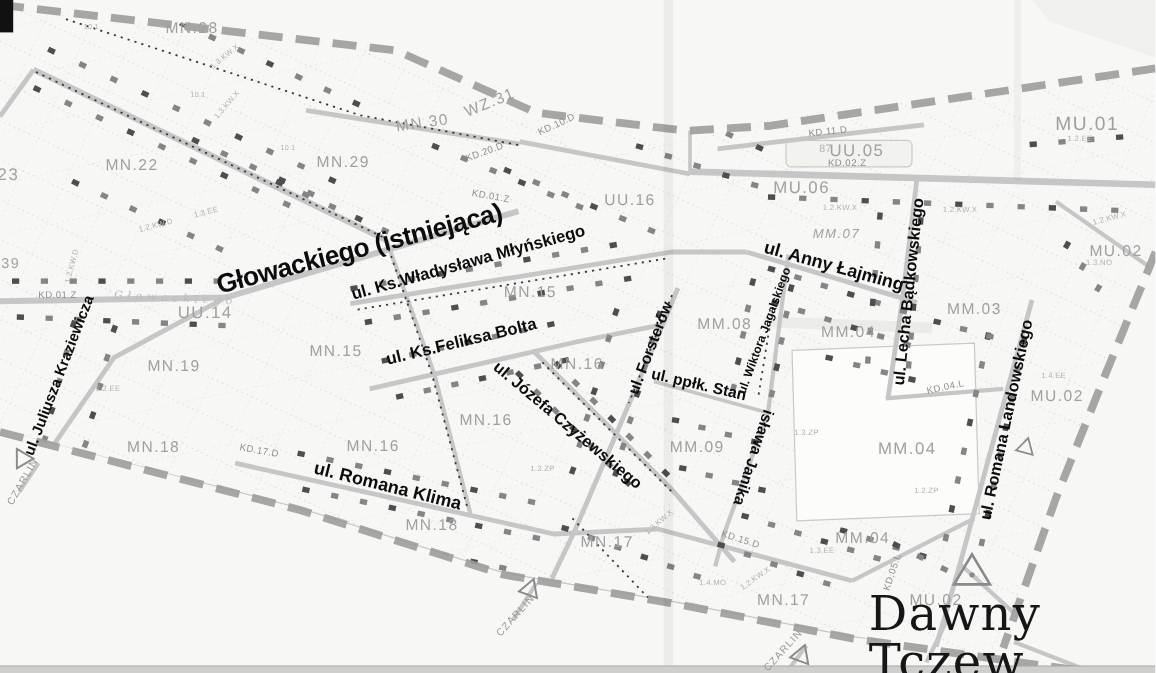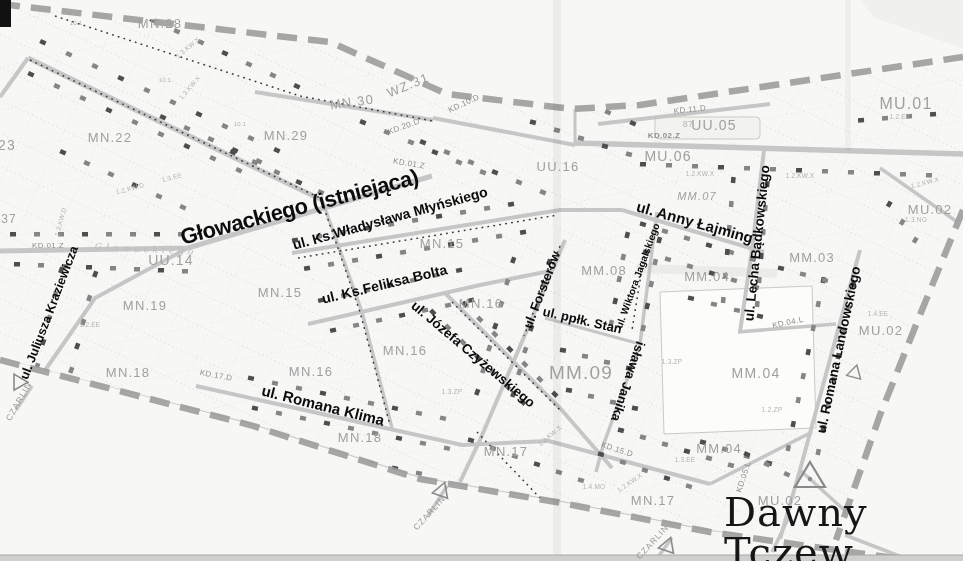--- a/index.html
+++ b/index.html
@@ -574,50 +574,50 @@
       <div class="lbl street" style="left: 641px; top: 342px; font-size: 13px; transform: translateY(-50%) rotate(108deg);">isława Janika</div>
       <div class="lbl street" style="left: 619px; top: 328px; font-size: 10px; transform: translateY(-50%) rotate(-70deg);">ul. Wiktora Jagalskiego</div>
       <div class="lbl street" style="left: 413px; top: 304px; font-size: 13.5px; transform: translateY(-50%) rotate(40deg);">ul. Józefa Czyżewskiego</div>
       <div class="lbl street" style="left: 262px; top: 390px; font-size: 15px; transform: translateY(-50%) rotate(14deg);">ul. Romana Klima</div>
       <div class="lbl street" style="left: 821px; top: 433px; font-size: 13.5px; transform: translateY(-50%) rotate(-78deg);">ul. Romana Landowskiego</div>
       <div class="lbl zone" style="left: 160px; top: 23px; font-size: 13px; transform: translate(-50%, -50%) rotate(0deg);">MN.28</div>
       <div class="lbl zone" style="left: 352px; top: 102px; font-size: 13px; transform: translate(-50%, -50%) rotate(-8deg);">MN.30</div>
       <div class="lbl zone" style="left: 286px; top: 135px; font-size: 13px; transform: translate(-50%, -50%) rotate(0deg);">MN.29</div>
       <div class="lbl zone" style="left: 110px; top: 137px; font-size: 13px; transform: translate(-50%, -50%) rotate(0deg);">MN.22</div>
       <div class="lbl zone" style="left: 7px; top: 145px; font-size: 14px; transform: translate(-50%, -50%) rotate(0deg);">23</div>
-      <div class="lbl zone" style="left: 9px; top: 219px; font-size: 12px; transform: translate(-50%, -50%) rotate(0deg);">37</div>
+      <div class="lbl zone" style="left: 9px; top: 219px; font-size: 12px; transform: translate(-50%, -50%) rotate(0deg);">39</div>
       <div class="lbl zone" style="left: 408px; top: 85px; font-size: 13px; transform: translate(-50%, -50%) rotate(-22deg);">WZ.31</div>
       <div class="lbl zone" style="left: 171px; top: 212px; font-size: 14px; transform: translate(-50%, -50%) rotate(0deg); margin-top: 48px;">UU.14</div>
-      <div class="lbl zone" style="left: 558px; top: 166px; font-size: 13px; transform: translate(-50%, -50%) rotate(0deg);">UU.16</div>
+      <div class="lbl zone" style="left: 525px; top: 166px; font-size: 13px; transform: translate(-50%, -50%) rotate(0deg);">UU.16</div>
       <div class="lbl zone" style="left: 714px; top: 125px; font-size: 14px; transform: translate(-50%, -50%) rotate(0deg);">UU.05</div>
       <div class="lbl zone" style="left: 906px; top: 104px; font-size: 16px; transform: translate(-50%, -50%) rotate(0deg);">MU.01</div>
       <div class="lbl zone" style="left: 668px; top: 156px; font-size: 14px; transform: translate(-50%, -50%) rotate(0deg);">MU.06</div>
       <div class="lbl zone" style="left: 697px; top: 196px; font-size: 11px; transform: translate(-50%, -50%) rotate(0deg); font-style: italic;">MM.07</div>
       <div class="lbl zone" style="left: 604px; top: 270px; font-size: 13px; transform: translate(-50%, -50%) rotate(0deg);">MM.08</div>
       <div class="lbl zone" style="left: 707px; top: 276px; font-size: 13px; transform: translate(-50%, -50%) rotate(0deg);">MM.04</div>
       <div class="lbl zone" style="left: 812px; top: 257px; font-size: 13px; transform: translate(-50%, -50%) rotate(0deg);">MM.03</div>
-      <div class="lbl zone" style="left: 581px; top: 372px; font-size: 19px; transform: translate(-50%, -50%) rotate(0deg);">MM.09</div>
+      <div class="lbl zone" style="left: 581px; top: 372px; font-size: 13px; transform: translate(-50%, -50%) rotate(0deg);">MM.09</div>
       <div class="lbl zone" style="left: 756px; top: 373px; font-size: 14px; transform: translate(-50%, -50%) rotate(0deg);">MM.04</div>
       <div class="lbl zone" style="left: 719px; top: 448px; font-size: 13px; transform: translate(-50%, -50%) rotate(0deg);">MM.04</div>
       <div class="lbl zone" style="left: 930px; top: 209px; font-size: 13px; transform: translate(-50%, -50%) rotate(0deg);">MU.02</div>
       <div class="lbl zone" style="left: 881px; top: 330px; font-size: 13px; transform: translate(-50%, -50%) rotate(0deg);">MU.02</div>
       <div class="lbl zone" style="left: 780px; top: 500px; font-size: 13px; transform: translate(-50%, -50%) rotate(0deg);">MU.02</div>
       <div class="lbl zone" style="left: 442px; top: 243px; font-size: 13px; transform: translate(-50%, -50%) rotate(0deg);">MN.15</div>
       <div class="lbl zone" style="left: 280px; top: 292px; font-size: 13px; transform: translate(-50%, -50%) rotate(0deg);">MN.15</div>
       <div class="lbl zone" style="left: 481px; top: 303px; font-size: 13px; transform: translate(-50%, -50%) rotate(0deg);">MN.16</div>
       <div class="lbl zone" style="left: 405px; top: 350px; font-size: 13px; transform: translate(-50%, -50%) rotate(0deg);">MN.16</div>
       <div class="lbl zone" style="left: 311px; top: 371px; font-size: 13px; transform: translate(-50%, -50%) rotate(0deg);">MN.16</div>
       <div class="lbl zone" style="left: 145px; top: 305px; font-size: 13px; transform: translate(-50%, -50%) rotate(0deg);">MN.19</div>
       <div class="lbl zone" style="left: 128px; top: 372px; font-size: 13px; transform: translate(-50%, -50%) rotate(0deg);">MN.18</div>
       <div class="lbl zone" style="left: 360px; top: 437px; font-size: 13px; transform: translate(-50%, -50%) rotate(0deg);">MN.18</div>
       <div class="lbl zone" style="left: 506px; top: 451px; font-size: 13px; transform: translate(-50%, -50%) rotate(0deg);">MN.17</div>
       <div class="lbl zone" style="left: 653px; top: 500px; font-size: 13px; transform: translate(-50%, -50%) rotate(0deg);">MN.17</div>
       <div class="lbl code" style="left: 48px; top: 246px; font-size: 8px; transform: translate(-50%, -50%) rotate(0deg);">KD.01.Z</div>
       <div class="lbl code" style="left: 409px; top: 164px; font-size: 8px; transform: translate(-50%, -50%) rotate(10deg);">KD.01.Z</div>
-      <div class="lbl code" style="left: 664px; top: 136px; font-size: 8px; transform: translate(-50%, -50%) rotate(0deg); font-weight: bold;">KD.02.Z</div>
+      <div class="lbl code" style="left: 706px; top: 136px; font-size: 8px; transform: translate(-50%, -50%) rotate(0deg);">KD.02.Z</div>
       <div class="lbl code" style="left: 690px; top: 110px; font-size: 8px; transform: translate(-50%, -50%) rotate(-6deg);">KD.11.D</div>
       <div class="lbl code" style="left: 464px; top: 104px; font-size: 8px; transform: translate(-50%, -50%) rotate(-25deg);">KD.10.D</div>
       <div class="lbl code" style="left: 404px; top: 127px; font-size: 8px; transform: translate(-50%, -50%) rotate(-20deg);">KD.20.D</div>
       <div class="lbl code" style="left: 216px; top: 376px; font-size: 8px; transform: translate(-50%, -50%) rotate(10deg);">KD.17.D</div>
       <div class="lbl code" style="left: 617px; top: 450px; font-size: 8px; transform: translate(-50%, -50%) rotate(18deg);">KD.15.D</div>
       <div class="lbl code" style="left: 744px; top: 477px; font-size: 8px; transform: translate(-50%, -50%) rotate(-72deg);">KD.05.L</div>
       <div class="lbl code" style="left: 788px; top: 323px; font-size: 8px; transform: translate(-50%, -50%) rotate(-12deg);">KD.04.L</div>
       <div class="lbl pcode" style="left: 172px; top: 178px; font-size: 6.5px; transform: translate(-50%, -50%) rotate(-15deg);">1.3.EE</div>
       <div class="lbl pcode" style="left: 130px; top: 189px; font-size: 6.5px; transform: translate(-50%, -50%) rotate(-15deg);">1.2.KW.D</div>
       <div class="lbl pcode" style="left: 61px; top: 222px; font-size: 6.5px; transform: translate(-50%, -50%) rotate(-75deg);">1.2.KW.D</div>

